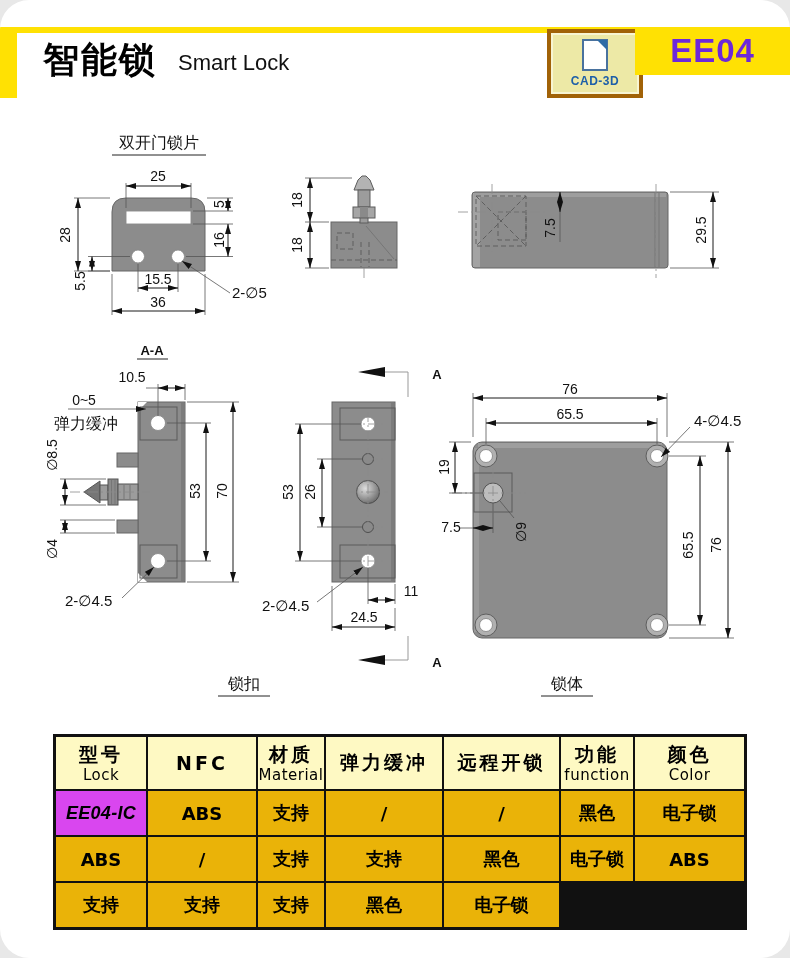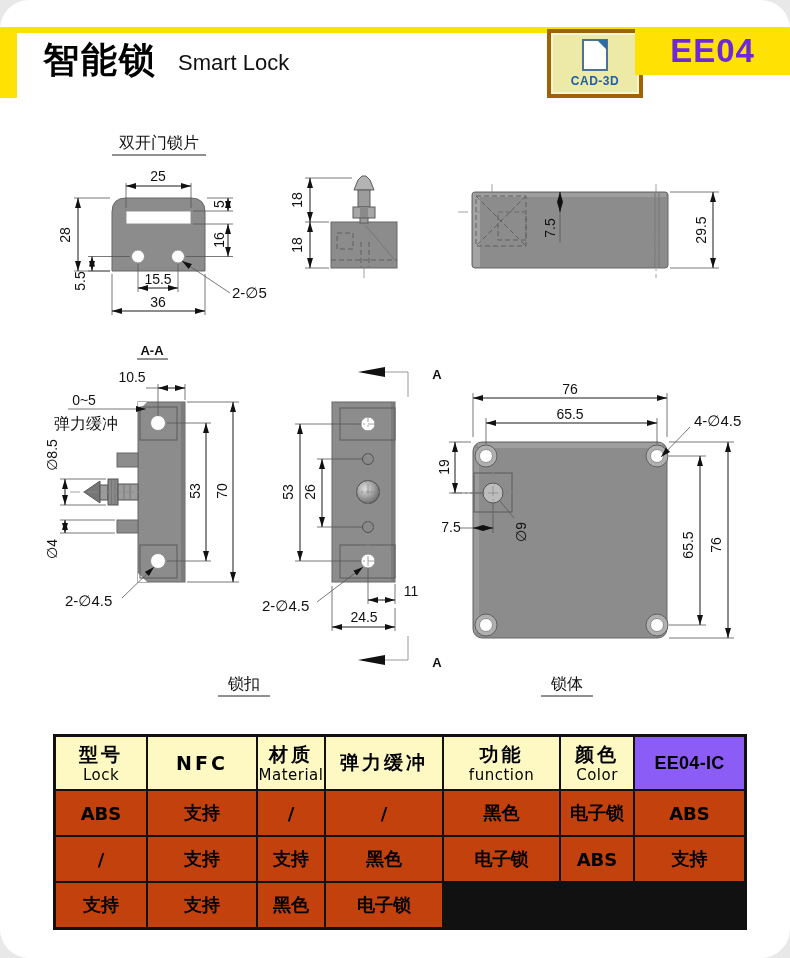--- a/index.html
+++ b/index.html
@@ -40,23 +40,23 @@
   
   .spec-table{position:absolute;left:53px;top:734px;width:694px;height:196px;background:#111;
               border:3px solid #111;box-sizing:border-box;display:grid;gap:2px;
               grid-template-columns:90px 108px 66px 116px 115px 72px 109px;
               grid-template-rows:52px 44px 44px 44px;
               font-family:"DejaVu Sans","Liberation Sans",sans-serif;}
   .th{background:#fef9c3;display:flex;flex-direction:column;align-items:center;justify-content:center;}
   .th .cn{font-size:19px;font-weight:bold;letter-spacing:3px;color:#000;white-space:nowrap;}
   .th .en{font-size:15px;font-weight:500;color:#000;margin-top:-2px;letter-spacing:.5px;}
   .th .en:empty{display:none;}
-  .td{background:#c2410c;display:flex;align-items:center;justify-content:center;
+  .td{background:#eab308;display:flex;align-items:center;justify-content:center;
       font-size:18px;font-weight:bold;color:#000;}
-  .td.model{background:#8b5cf6;font-family:"Liberation Sans",sans-serif;letter-spacing:.3px;}
+  .td.model{background:#d946ef;font-family:"Liberation Sans",sans-serif;letter-spacing:.3px;font-style:italic;}
 </style>
 </head>
 <body>
 
 <div class="page">
 
   <div class="stripe-left"></div>
   <div class="stripe-top"></div>
   <div class="title-cn">智能锁</div>
   <div class="title-en">Smart Lock</div>
@@ -324,20 +324,24 @@
     </div>
     <div class="th">
       <div class="cn">材质</div>
       <div class="en">Material</div>
     </div>
     <div class="th">
       <div class="cn">弹力缓冲</div>
 
     </div>
     <div class="th">
+      <div class="cn">远程开锁</div>
+
+    </div>
+    <div class="th">
       <div class="cn">功能</div>
       <div class="en">function</div>
     </div>
     <div class="th">
       <div class="cn">颜色</div>
       <div class="en">Color</div>
     </div>
 
     <div class="td model">EE04-IC</div>
     <div class="td">ABS</div>

